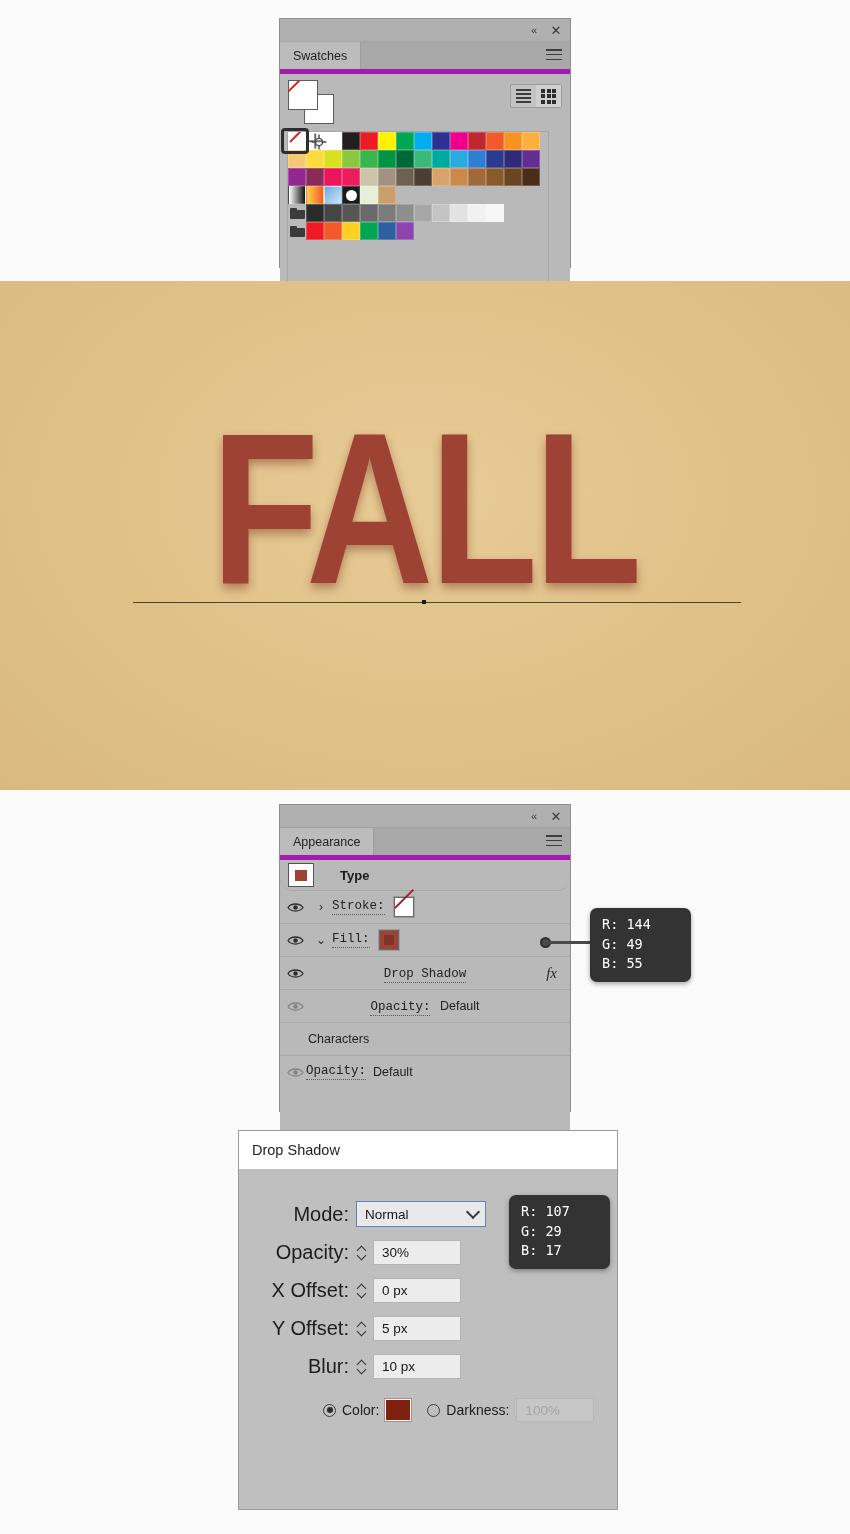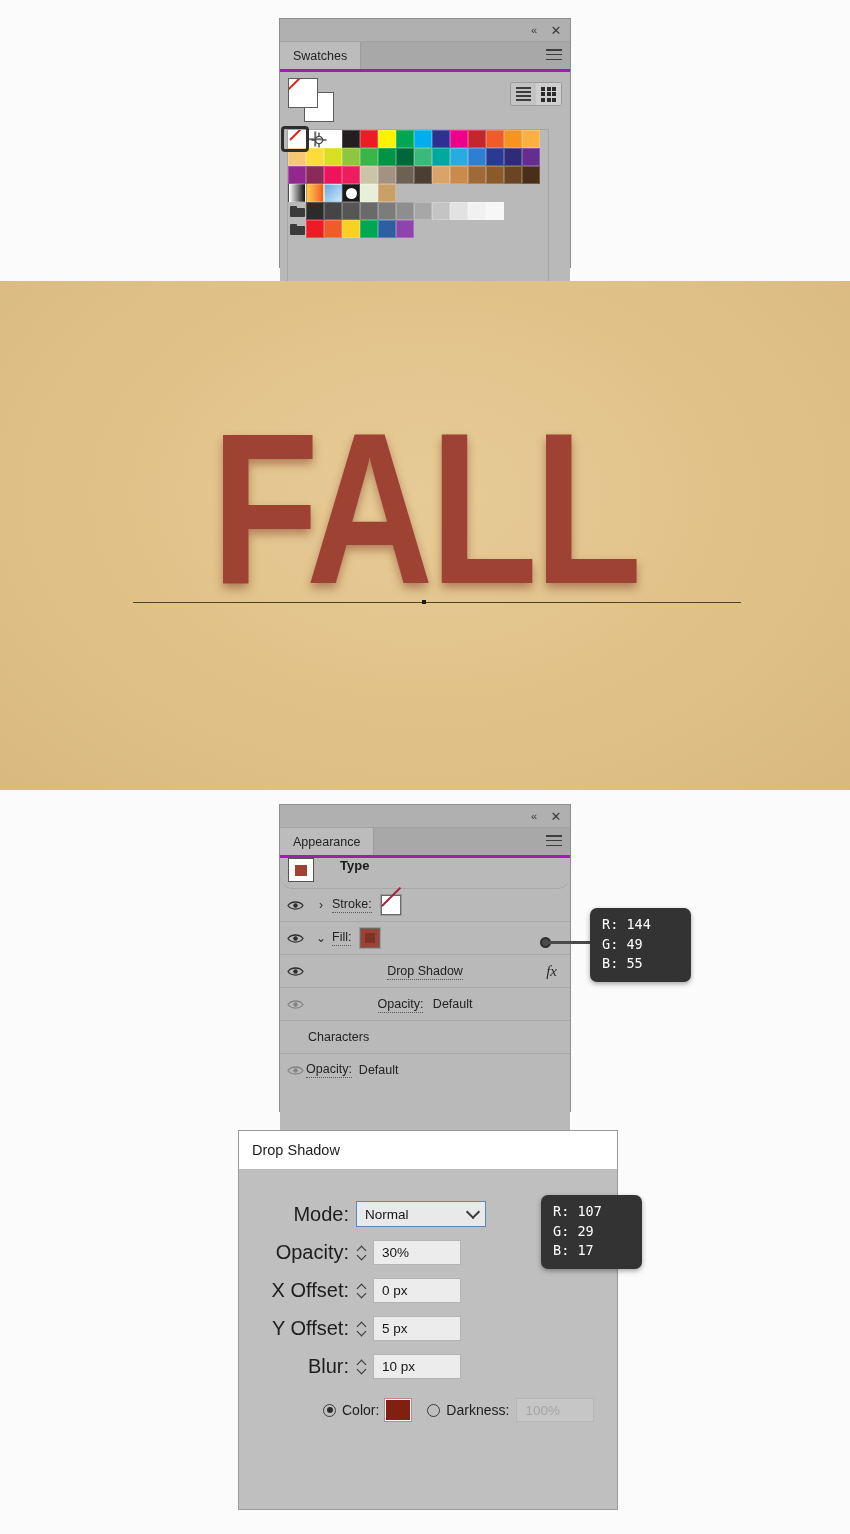--- a/index.html
+++ b/index.html
@@ -26,21 +26,21 @@
     border-bottom:1px solid #a2a2a2;
     position:relative;
   }
   .tb-btn{
     position:absolute;top:0;height:22px;width:20px;
     display:flex;align-items:center;justify-content:center;
     color:#3a3a3a;font-size:11px;line-height:1;
   }
   .tab-strip{
     height:27px;background:#a8a8a8;position:relative;
-    border-bottom:3px solid #a21caf;
+    border-bottom:5px solid #a21caf;
   }
   .tab{
     position:absolute;left:0;top:0;height:27px;
     background:#bcbcbc;
     padding:0 13px;
     display:flex;align-items:center;
     font-size:12.5px;color:#232323;
     border-right:1px solid #9d9d9d;
   }
   .hamburger{
@@ -166,38 +166,38 @@
     font-size:12.5px;color:#222;
   }
   .eye{
     width:30px;display:flex;align-items:center;justify-content:center;
     flex:0 0 30px;
   }
   .eye.off{opacity:.38;}
   .disc-col{width:22px;flex:0 0 22px;display:flex;align-items:center;justify-content:center;
             font-size:12px;color:#2d2d2d;}
   .ap-label{
-    border-bottom:1px dotted #5a5a5a;padding-bottom:1px;
+    border-bottom:1px dotted #5a5a5a;padding-bottom:1px;font-family:Liberation Mono, monospace;
   }
   .chip{
     width:20px;height:20px;background:#fff;border:1px solid #6a6a6a;
     box-sizing:border-box;position:relative;margin-left:9px;
     outline:1px solid #9b9b9b;
   }
   .chip.fillred{background:#9e4234;}
   .chip.fillred:after{
     content:"";position:absolute;left:4px;top:4px;right:4px;bottom:4px;
     background:#7e3228;
   }
   .chip.strokenone:after{
     content:"";position:absolute;left:0;top:50%;width:26px;height:2px;
     background:#a0203a;transform:rotate(-45deg);transform-origin:left center;
   }
   .ap-type-row{
-    height:30px;border-bottom:1px solid #a8a8a8;display:flex;border-radius:13px;
+    height:30px;border-bottom:1px solid #a8a8a8;display:flex;align-items:center;border-radius:13px;
   }
   .type-thumb{
     width:26px;height:24px;margin-left:8px;background:#fff;border:1px solid #555;
     box-sizing:border-box;display:flex;align-items:center;justify-content:center;
   }
   .type-thumb i{display:block;width:12px;height:11px;background:#9e4234;}
   .type-label{margin-left:26px;font-weight:bold;font-size:13px;color:#1b1b1b;}
   .fx-mark{position:absolute;right:13px;font-style:italic;font-size:15px;
            font-family:"Liberation Serif",serif;color:#2b2b2b;}
   .centered{position:absolute;left:0;right:0;text-align:center;}
@@ -701,17 +701,17 @@
       <span style="font-size:14px;color:#1d1d1d">Color:</span>
       <div class="colorbox"></div>
       <div class="radio" style="margin-left:10px"></div>
       <span style="font-size:14px;color:#1d1d1d">Darkness:</span>
       <div class="dark-input" style="margin-left:7px">100%</div>
     </div>
 
   </div>
 </div>
 
-<div class="rgb-tip abs" style="left:541px;top:1195px;width:77px;">
+<div class="rgb-tip abs" style="left:509px;top:1195px;width:77px;">
   <div>R: 107</div>
   <div>G: 29</div>
   <div>B: 17</div>
 </div>
 
 </body></html>

